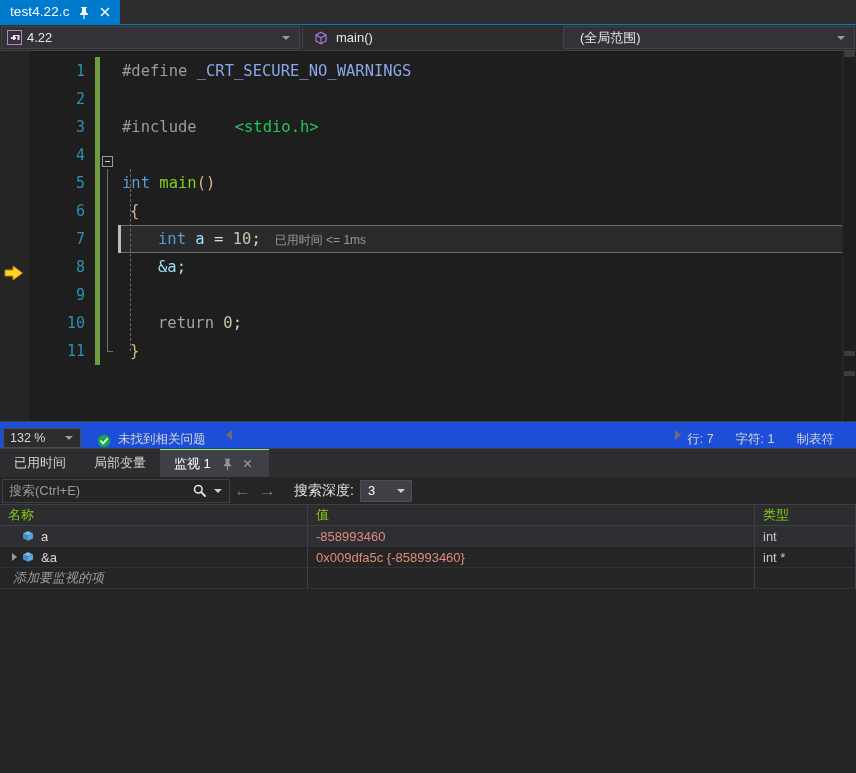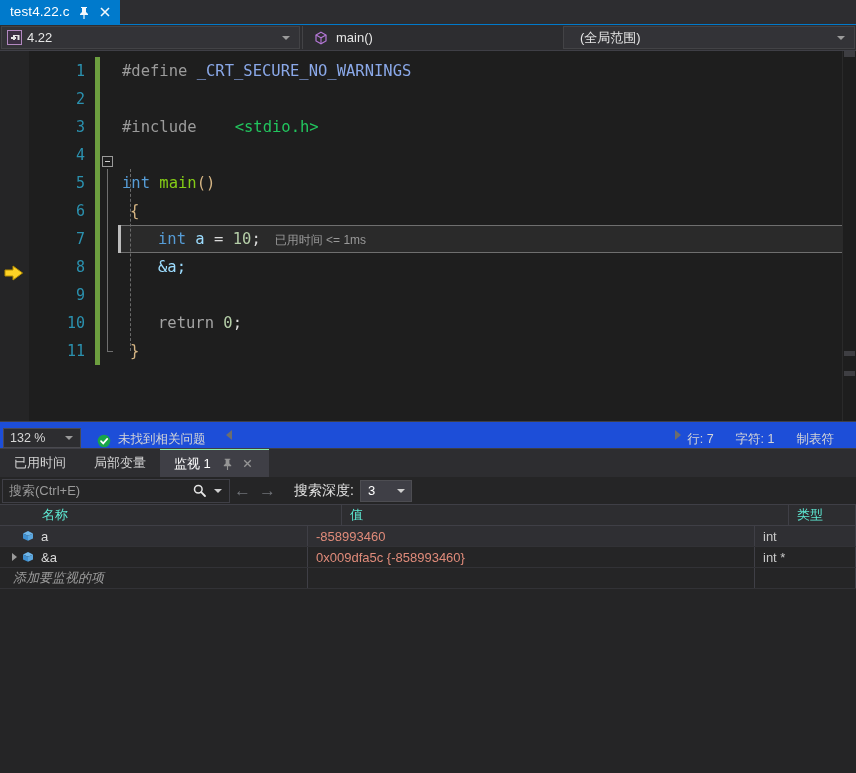--- a/index.html
+++ b/index.html
@@ -221,23 +221,22 @@
     width: 52px; height: 22px; background: #3f3f46; border: 1px solid #4d4d52;
     display: flex; align-items: center; padding-left: 7px;
     color: #ffffff; font-size: 13px; position: relative; cursor: pointer;
   }
   #depth-combo .combo-caret { right: 6px; border-top-color: #cfcfcf; }
 
   
   #watch-grid { flex: 1; background: #252526; font-size: 13px; }
   .wrow { display: flex; height: 21px; align-items: center; }
   .wrow.header {
-    background: #2d2d30; color: #5eead4; height: 21px;
+    background: #2d2d30; color: #84cc16; height: 21px;
     border-bottom: 1px solid #3f3f46;
-    padding-left: 34px;
   }
   .wcell { height: 100%; display: flex; align-items: center; padding-left: 8px;
            border-right: 1px solid #3f3f46; overflow: hidden; white-space: nowrap; }
   .col-name  { width: 308px; flex: 0 0 auto; }
   .col-value { width: 447px; flex: 0 0 auto; }
   .col-type  { flex: 1; }
   .wrow.data { border-bottom: 1px solid #323236; color: #cfcfcf; }
   .wrow.data.sel { background: #2f2f33; }
   .expander {
     width: 13px; flex: 0 0 auto; display: flex; align-items: center;

